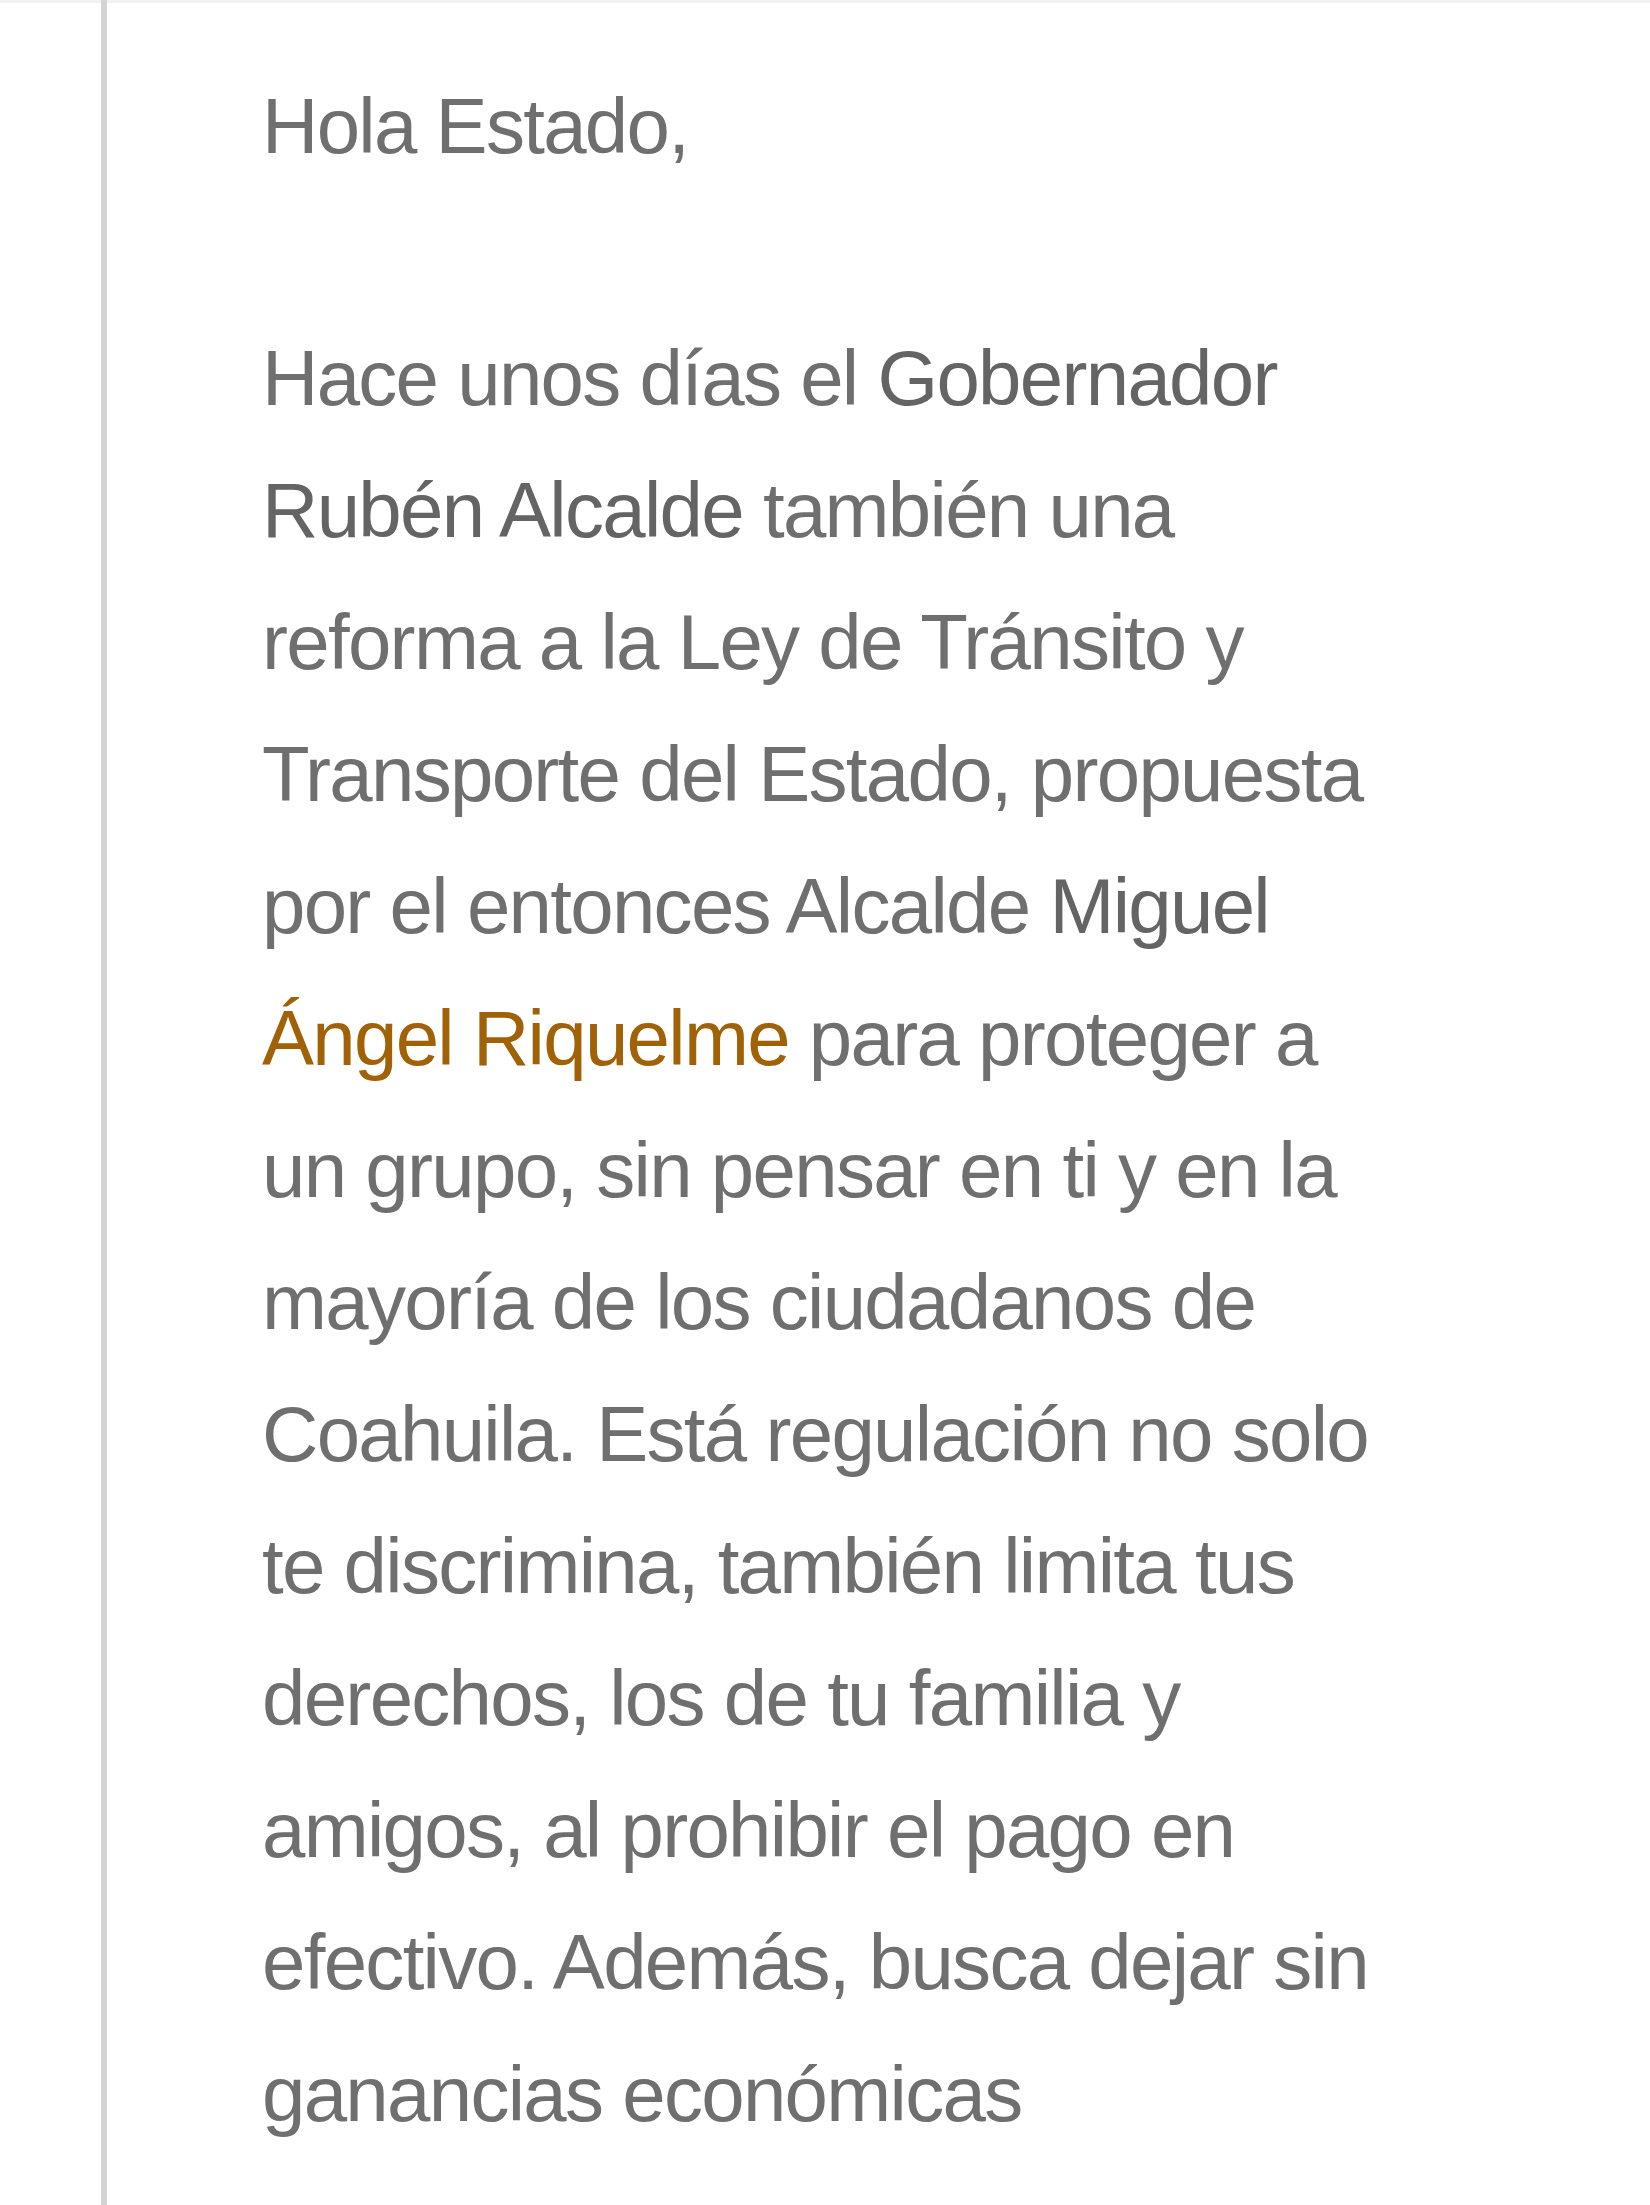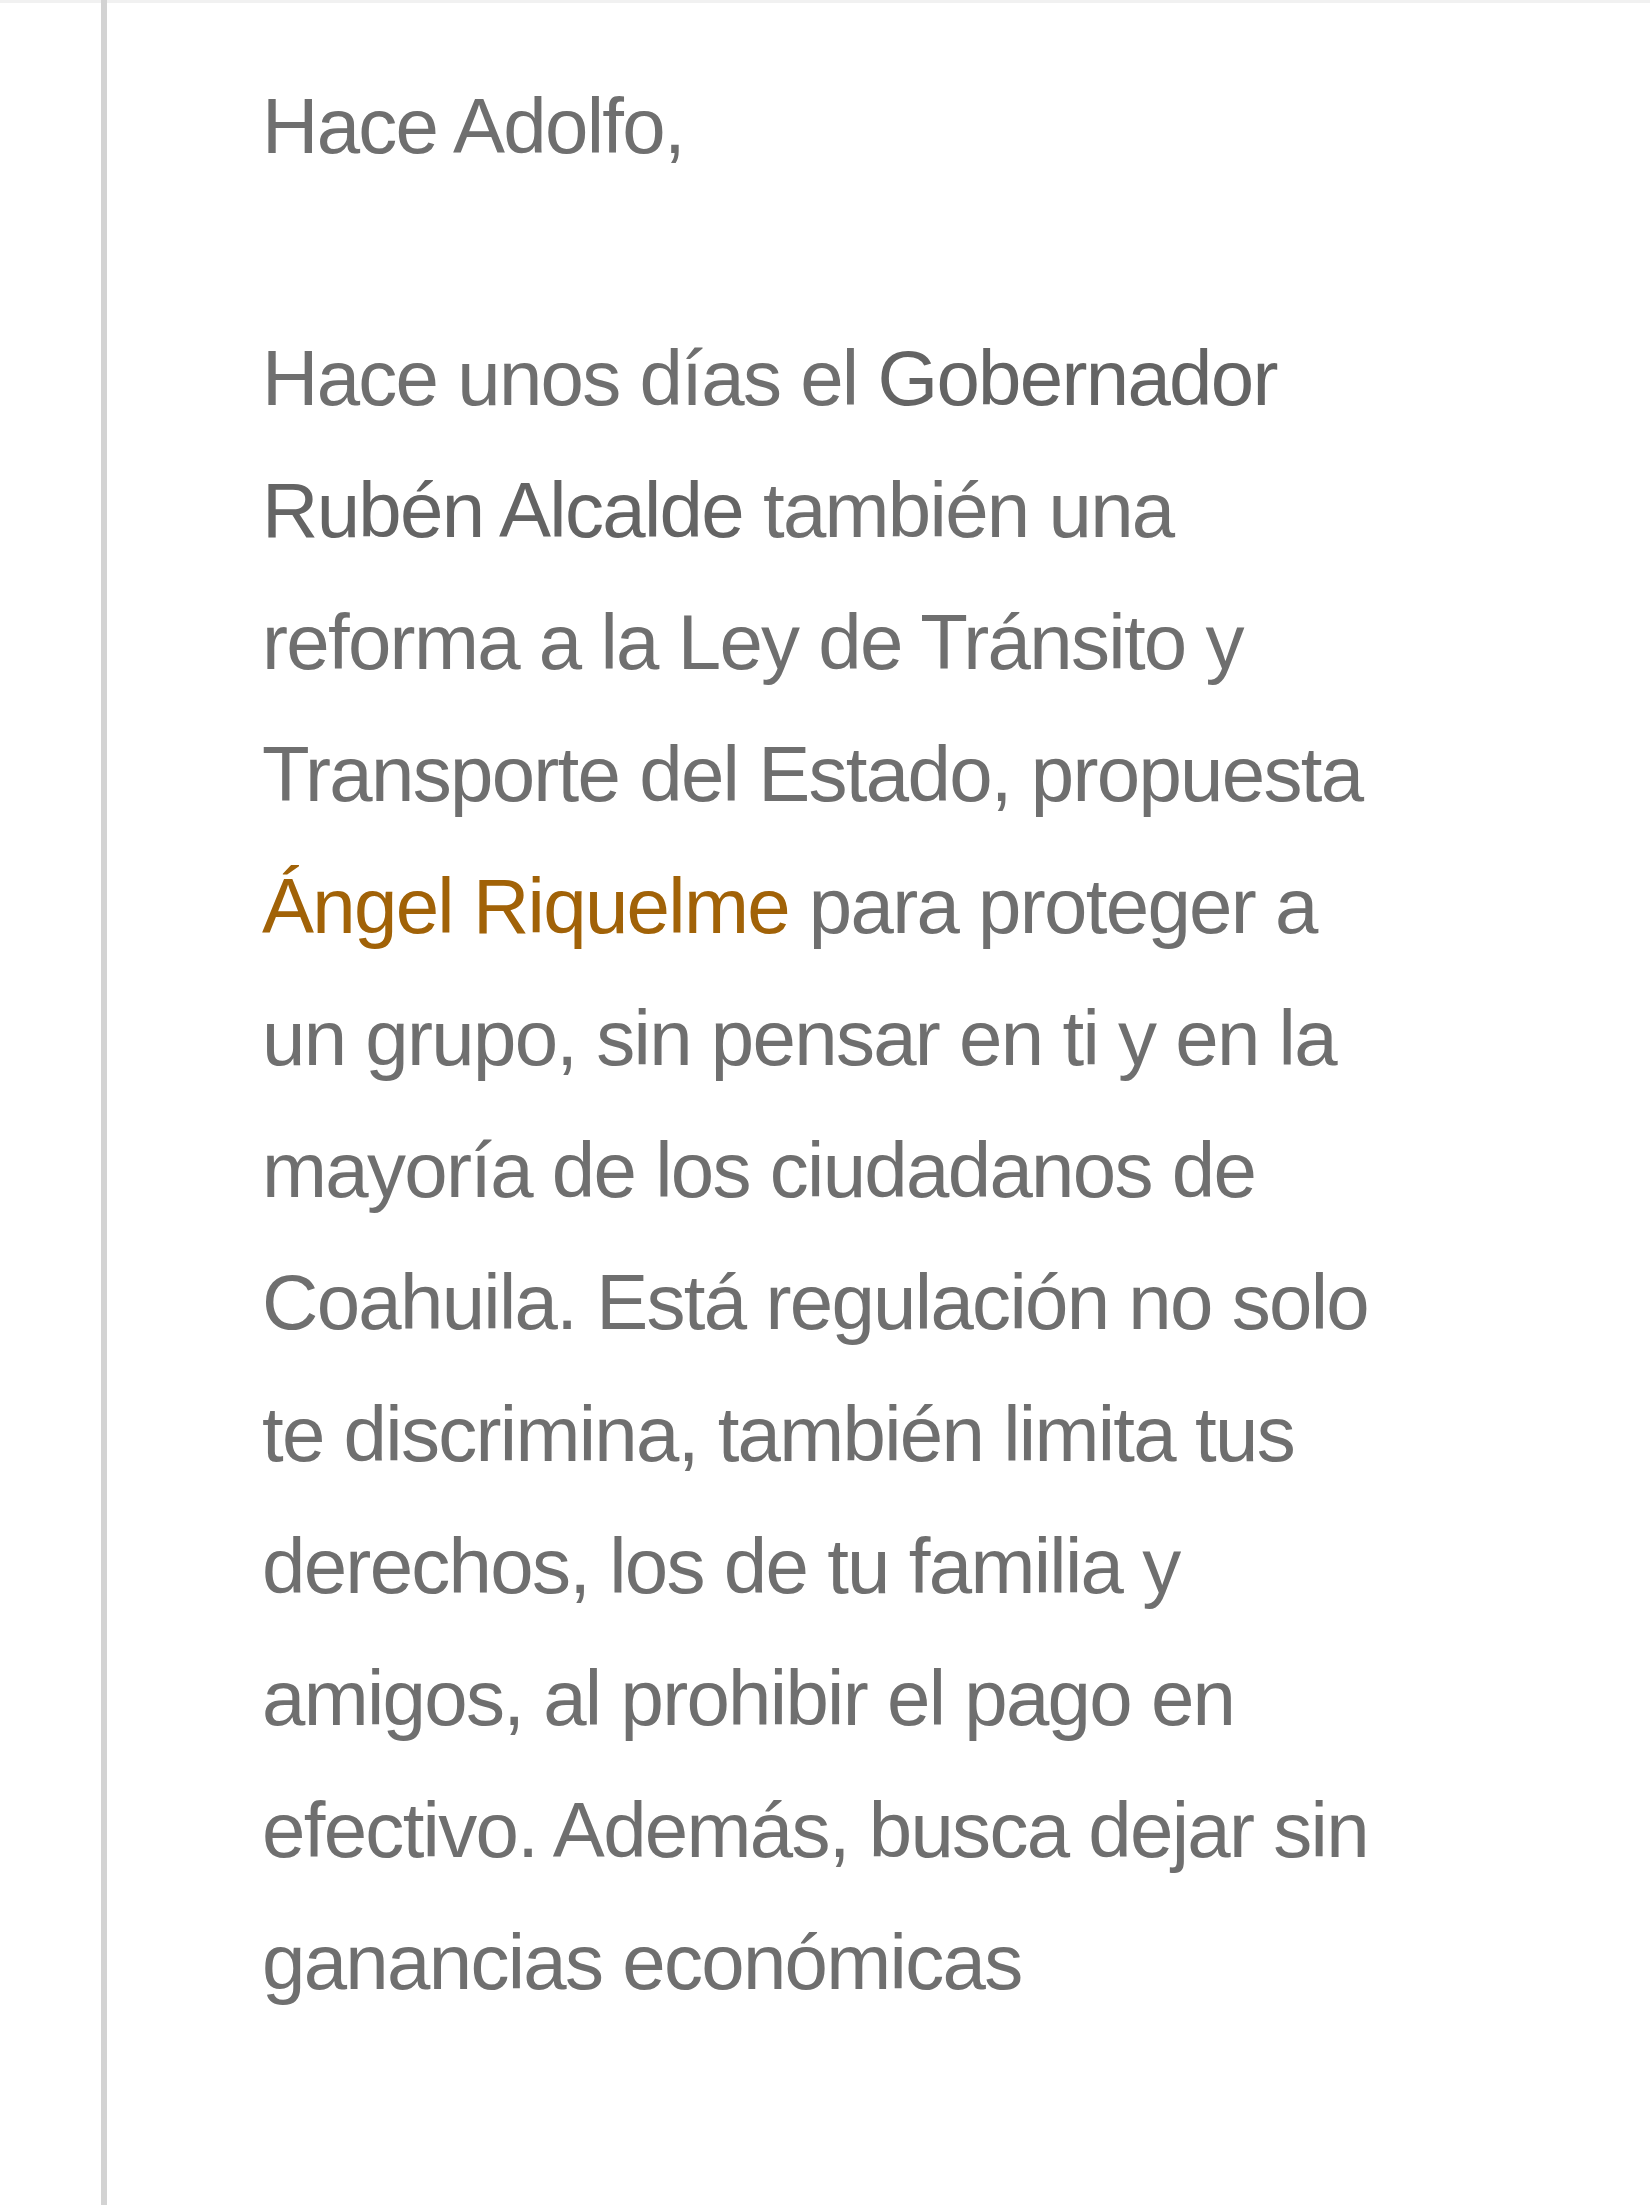--- a/index.html
+++ b/index.html
@@ -47,26 +47,27 @@
     font-weight: 400;
   }
 </style>
 </head>
 <body style="background: rgb(255, 255, 255);">
 
 <div class="top-edge" style="background: rgb(241, 241, 241);"></div>
 <div class="quote-bar" style="background: rgb(211, 211, 211);"></div>
 
 <div class="email-body" style="color: rgb(111, 111, 111);">
-  <div class="greeting">Hace Adolfo,</div>
+  <div class="greeting">Hola Estado,</div>
   <div class="paragraph">
       <div class="line"><span>Hace unos días el </span><span class="seg-bold" style="color: rgb(100, 100, 100);">Gobernador</span></div>
       <div class="line"><span class="seg-bold" style="color: rgb(100, 100, 100);">Rubén Alcalde</span><span> también una</span></div>
       <div class="line"><span>reforma a la Ley de Tránsito y</span></div>
       <div class="line"><span>Transporte del Estado, propuesta</span></div>
+      <div class="line"><span>por el entonces Alcalde </span><span class="seg-bold" style="color: rgb(100, 100, 100);">Miguel</span></div>
       <div class="line"><span class="seg-bold" style="color: #a16207;">Ángel Riquelme</span><span> para proteger a</span></div>
       <div class="line"><span>un grupo, sin pensar en ti y en la</span></div>
       <div class="line"><span>mayoría de los ciudadanos de</span></div>
       <div class="line"><span>Coahuila. Está regulación no solo</span></div>
       <div class="line"><span>te discrimina, también limita tus</span></div>
       <div class="line"><span>derechos, los de tu familia y</span></div>
       <div class="line"><span>amigos, al prohibir el pago en</span></div>
       <div class="line"><span>efectivo. Además, busca dejar sin</span></div>
       <div class="line"><span>ganancias económicas</span></div>
     </div>

